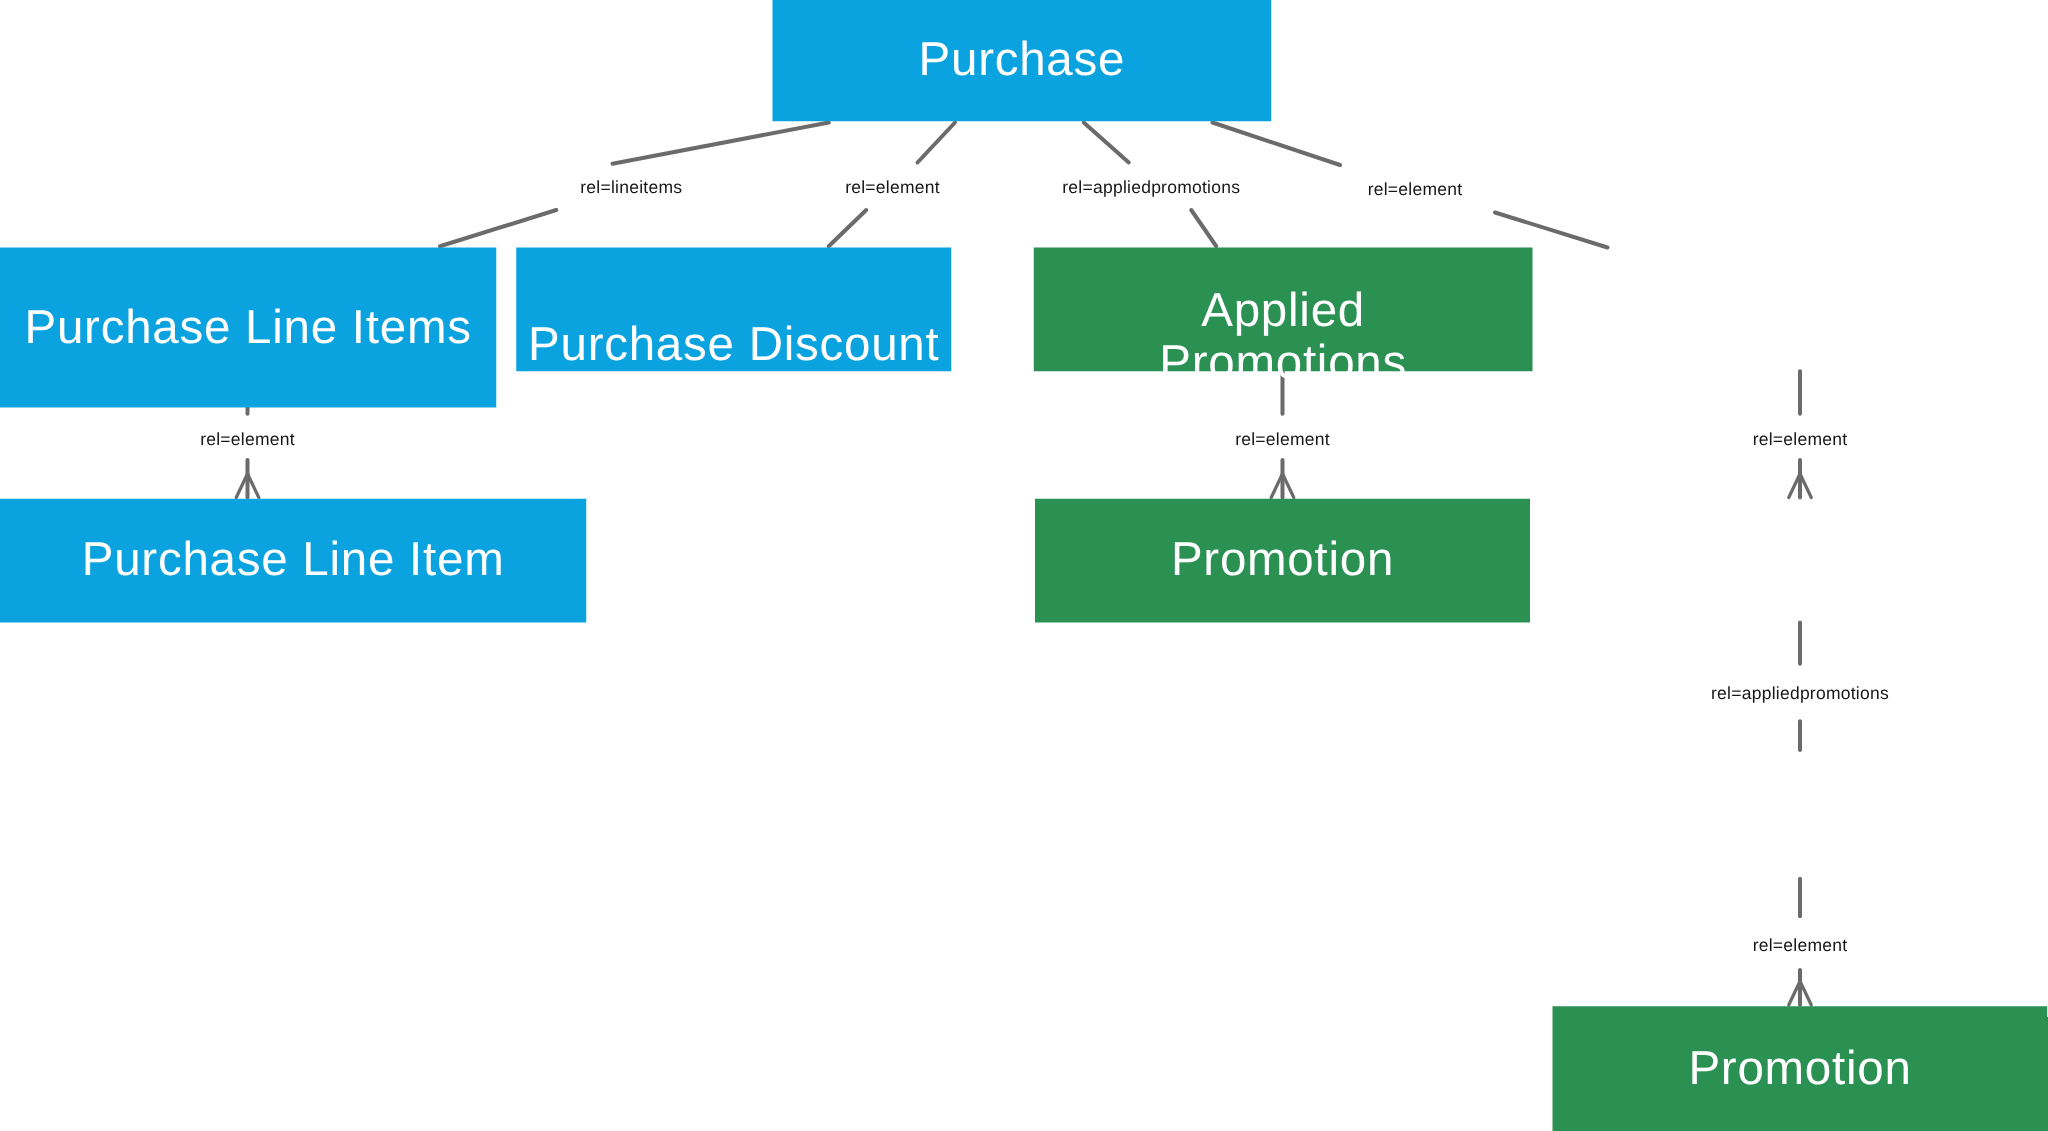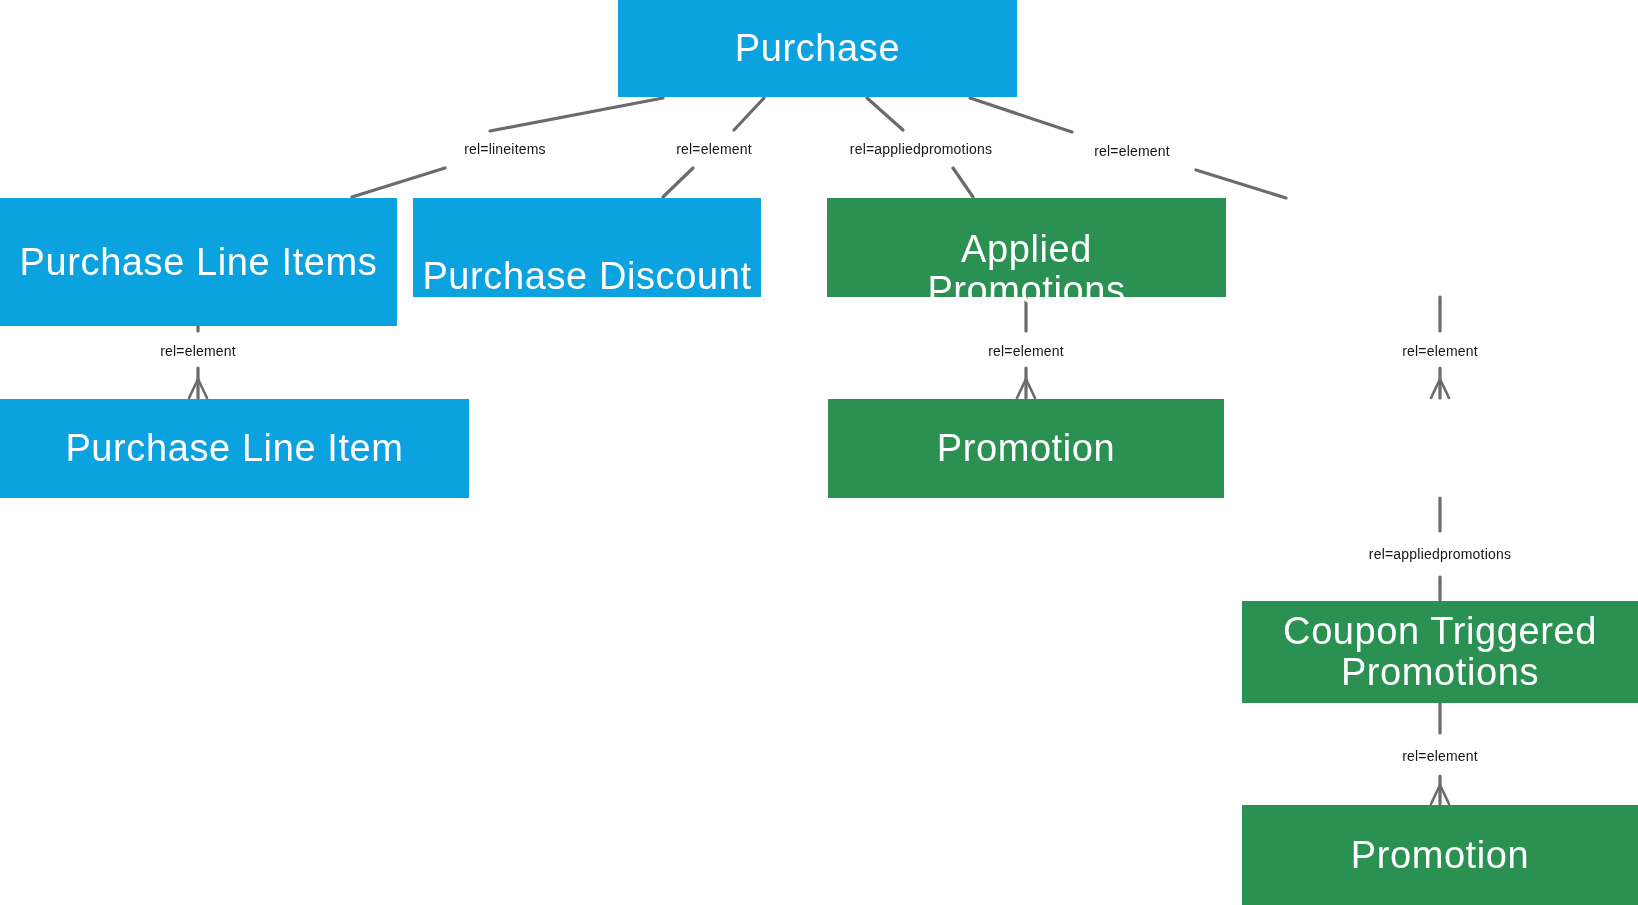--- a/index.html
+++ b/index.html
@@ -96,23 +96,20 @@
     <span class="lbl clamp-260">Applied Promotions</span>
   </div>
 
   <div class="node" style="left: 0px; top: 399px; width: 469px; height: 99px; background: rgb(10, 162, 223);">
     <span class="lbl">Purchase Line Item</span>
   </div>
   <div class="node" style="left: 828px; top: 399px; width: 396px; height: 99px; background: rgb(42, 145, 83);">
     <span class="lbl">Promotion</span>
   </div>
 
-  <div class="node" style="left: 1242px; top: 601px; width: 396px; height: 102px; background: rgb(42, 145, 83);">
-    <span class="lbl clamp-340">Coupon Triggered Promotions</span>
-  </div>
 
   <div class="node" style="left: 1242px; top: 805px; width: 396px; height: 100px; background: rgb(42, 145, 83);">
     <span class="lbl">Promotion</span>
   </div>
 
   <div class="edge-label" style="left:505px;top:149px;">rel=lineitems</div>
   <div class="edge-label" style="left:714px;top:149px;">rel=element</div>
   <div class="edge-label" style="left:921px;top:149px;">rel=appliedpromotions</div>
   <div class="edge-label" style="left:1132px;top:151px;">rel=element</div>
   <div class="edge-label" style="left:198px;top:351px;">rel=element</div>

